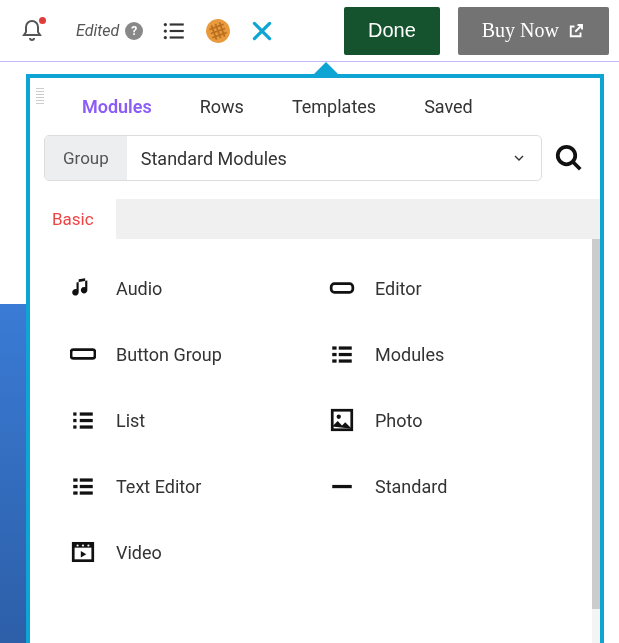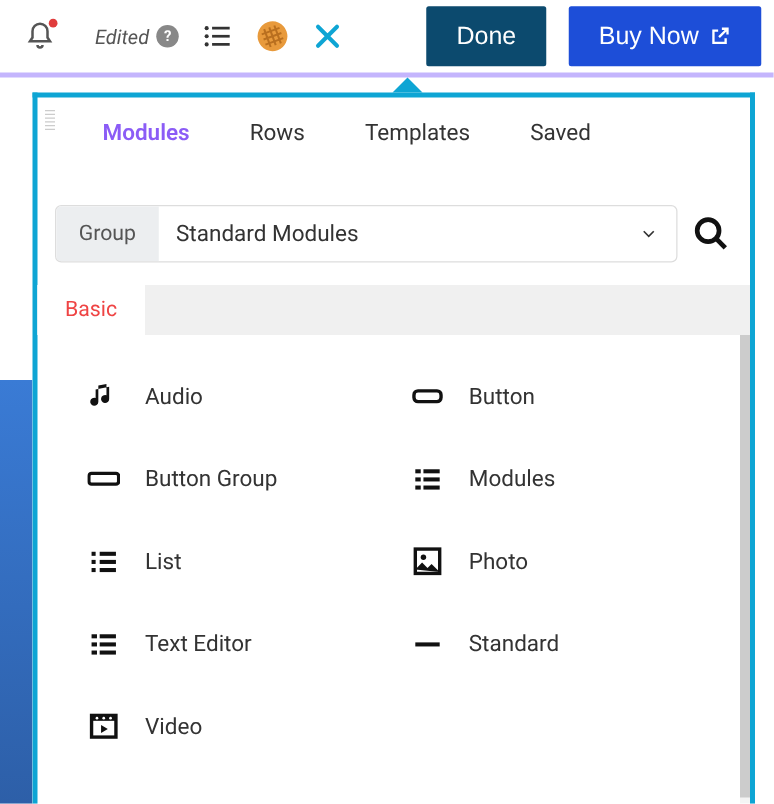--- a/index.html
+++ b/index.html
@@ -1,36 +1,36 @@
 <!DOCTYPE html>
 <html><head>
 <meta charset="utf-8">
 <style>
 * { box-sizing: border-box; margin: 0; padding: 0; }
 body { font-family: -apple-system, BlinkMacSystemFont, "Segoe UI", Roboto, sans-serif; width: 619px; height: 643px; overflow: hidden; background: #fff; position: relative; }
-.topbar { display: flex; align-items: center; height: 62px; padding: 0 10px; border-bottom: 4px solid #c4b5fd; gap: 18px; }
+.topbar { display: flex; align-items: center; height: 62px; padding: 0 10px; border-bottom: 1px solid #c4b5fd; gap: 18px; }
 .bell-wrap { position: relative; width: 24px; height: 24px; margin-left: 10px; }
 .red-dot { position: absolute; top: -2px; right: -2px; width: 7px; height: 7px; background: #e03c3c; border-radius: 50%; }
 .edited { display: flex; align-items: center; gap: 6px; color: #555; font-style: italic; font-size: 16px; margin-left: 14px; }
 .help-circle { width: 18px; height: 18px; border-radius: 50%; background: #888; color: #fff; display: flex; align-items: center; justify-content: center; font-size: 12px; font-style: normal; font-weight: bold; }
 .tb-icon { width: 26px; height: 26px; display: flex; align-items: center; justify-content: center; color: #333; }
 .waffle { transform: rotate(-20deg); }
 .close-x { color: #0ea5d4; font-size: 32px; font-weight: 300; }
 .spacer { flex: 1; }
 .btn { height: 48px; padding: 0 24px; border: none; border-radius: 2px; font-size: 20px; font-weight: 500; cursor: pointer; display: flex; align-items: center; gap: 8px; }
-.btn-done { background: #0c4a6e; color: #fff; }
-.btn-buy { background: #1d4ed8; color: #fff; }
+.btn-done { background: #14532d; color: #fff; }
+.btn-buy { background: #737373; color: #fff; font-family: Liberation Serif, serif; }
 .panel-arrow { position: absolute; top: 62px; left: 314px; width: 0; height: 0; border-left: 12px solid transparent; border-right: 12px solid transparent; border-bottom: 12px solid #0ea5d4; z-index: 3; }
 .panel { position: absolute; top: 74px; left: 26px; right: 15px; bottom: 0; background: #fff; border: 4px solid #0ea5d4; border-bottom: none; display: flex; flex-direction: column; }
 .drag-dots { position: absolute; left: 6px; top: 10px; width: 8px; display: flex; flex-direction: column; gap: 2px; }
 .drag-dots span { width: 8px; height: 1px; background: #ccc; }
 .tabs { display: flex; gap: 48px; padding: 18px 0 18px 52px; font-size: 18px; }
 .tab { color: #333; cursor: pointer; }
 .tab.active { color: #8b5cf6; font-weight: 600; }
-.filter-row { display: flex; align-items: center; padding: 0 16px 18px 14px; gap: 12px; margin-top: 29px; }
+.filter-row { display: flex; align-items: center; padding: 0 16px 18px 14px; gap: 12px; }
 .filter-box { display: flex; align-items: center; border: 1px solid #ddd; border-radius: 5px; overflow: hidden; flex: 1; }
 .group-pill { background: #eceef0; color: #555; padding: 12px 18px; font-size: 17px; }
 .dropdown { flex: 1; display: flex; align-items: center; justify-content: space-between; padding: 0 14px; }
 .dropdown-label { font-size: 18px; color: #333; }
 .chevron { color: #555; }
 .search-icon { width: 30px; height: 30px; }
 .section-tabs { display: flex; background: #f0f0f0; }
 .section-tab { background: #fff; padding: 10px 22px; font-size: 17px; color: #ef4444; }
 .module-scroll { flex: 1; overflow-y: auto; position: relative; }
 .module-grid { display: grid; grid-template-columns: 1fr 1fr; gap: 40px 8px; padding: 36px 20px 30px 40px; }
@@ -144,21 +144,21 @@
             </svg>
           </span>
           <span class="module-label">Audio</span>
         </div>
         <div class="module-item">
           <span class="module-icon">
             <svg viewBox="0 0 24 24" width="26" height="26">
               <rect x="2" y="8" width="20" height="8" rx="3" fill="none" stroke="#111" stroke-width="2.5"></rect>
             </svg>
           </span>
-          <span class="module-label">Button</span>
+          <span class="module-label">Editor</span>
         </div>
         <div class="module-item">
           <span class="module-icon">
             <svg viewBox="0 0 24 24" width="26" height="26">
               <rect x="1" y="8" width="22" height="8" rx="2" fill="none" stroke="#111" stroke-width="2.5"></rect>
             </svg>
           </span>
           <span class="module-label">Button Group</span>
         </div>
         <div class="module-item">

